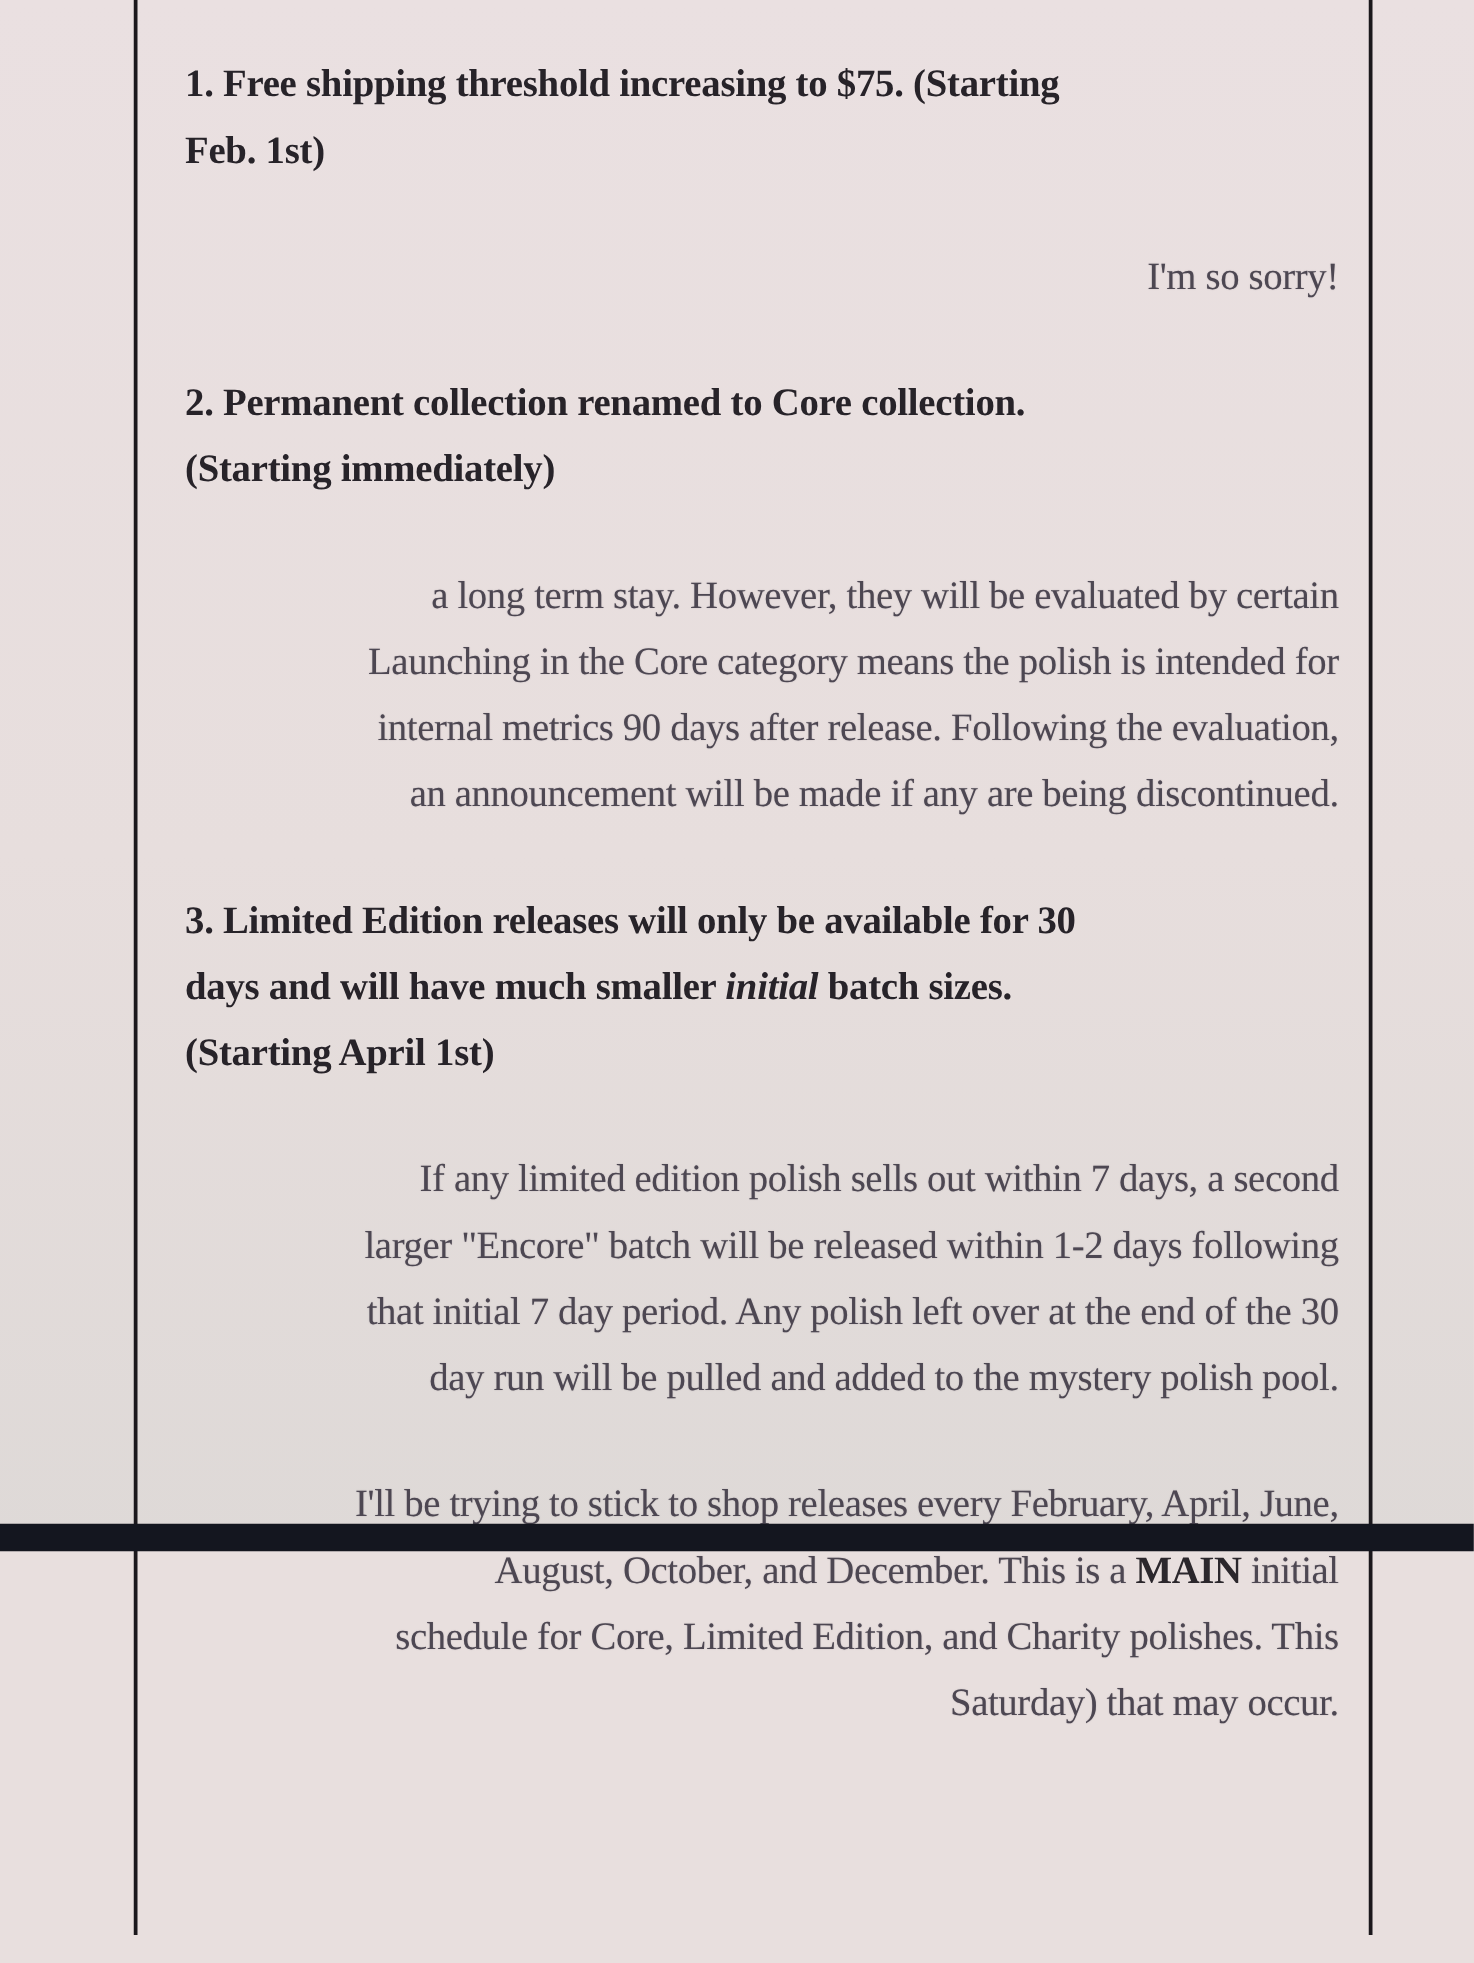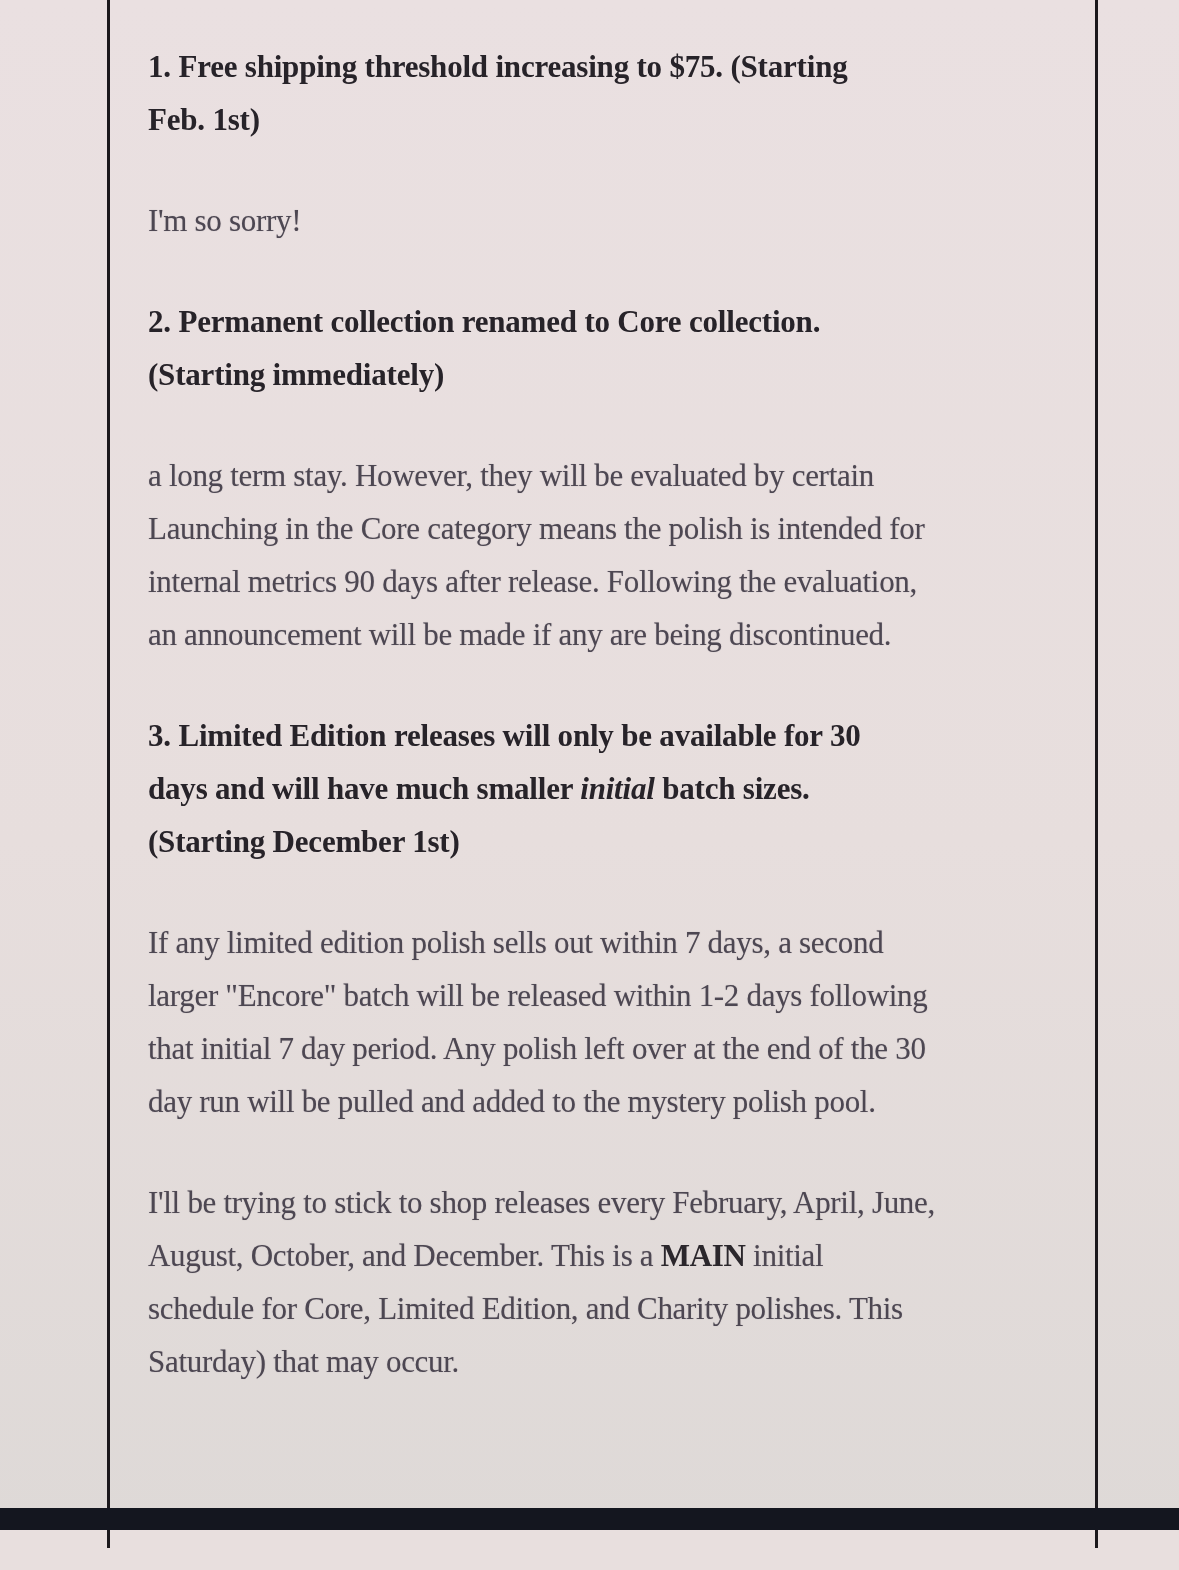--- a/index.html
+++ b/index.html
@@ -5,21 +5,21 @@
   html, body { margin: 0; padding: 0; }
   body {
     width: 1179px;
     height: 1570px;
     overflow: hidden;
     background: #e8dfde;
   }
   .page {
     position: relative;
     width: 1179px;
-    height: 1530px;
+    height: 1241px;
     background: linear-gradient(180deg, #eae0e1 0%, #e7dedd 55%, #ded9d7 100%);
   }
   .doc-frame {
     position: absolute;
     top: 0;
     left: 107px;
     width: 991px;
     height: 1548px;
     box-sizing: border-box;
     border-left: 3px solid #1b181c;
@@ -38,20 +38,21 @@
   }
   .heading .line {
     font-weight: 700;
     color: #272329;
     letter-spacing: -0.2px;
   }
   .para .line {
     color: #4d4752;
     letter-spacing: -0.3px;
     text-shadow: 0 0 1px rgba(77, 71, 82, 0.35);
+    text-align: right;
   }
   .em-word { font-style: italic; }
   .strong-word { font-weight: 700; color: #2b272c; text-shadow: none; }
   .footer-bar {
     position: absolute;
     left: 0;
     bottom: 0;
     width: 100%;
     height: 22px;
     background: #14161f;
@@ -81,21 +82,21 @@
       <div class="block para">
         <div class="line">a long term stay. However, they will be evaluated by certain</div>
         <div class="line">Launching in the Core category means the polish is intended for</div>
         <div class="line">internal metrics 90 days after release. Following the evaluation,</div>
         <div class="line">an announcement will be made if any are being discontinued.</div>
       </div>
 
       <div class="block heading">
         <div class="line">3. Limited Edition releases will only be available for 30</div>
         <div class="line"><span>days and will have much smaller </span><span class="em-word">initial</span><span> batch sizes.</span></div>
-        <div class="line">(Starting December 1st)</div>
+        <div class="line">(Starting April 1st)</div>
       </div>
 
       <div class="block para">
         <div class="line">If any limited edition polish sells out within 7 days, a second</div>
         <div class="line">larger "Encore" batch will be released within 1-2 days following</div>
         <div class="line">that initial 7 day period. Any polish left over at the end of the 30</div>
         <div class="line">day run will be pulled and added to the mystery polish pool.</div>
       </div>
 
 

